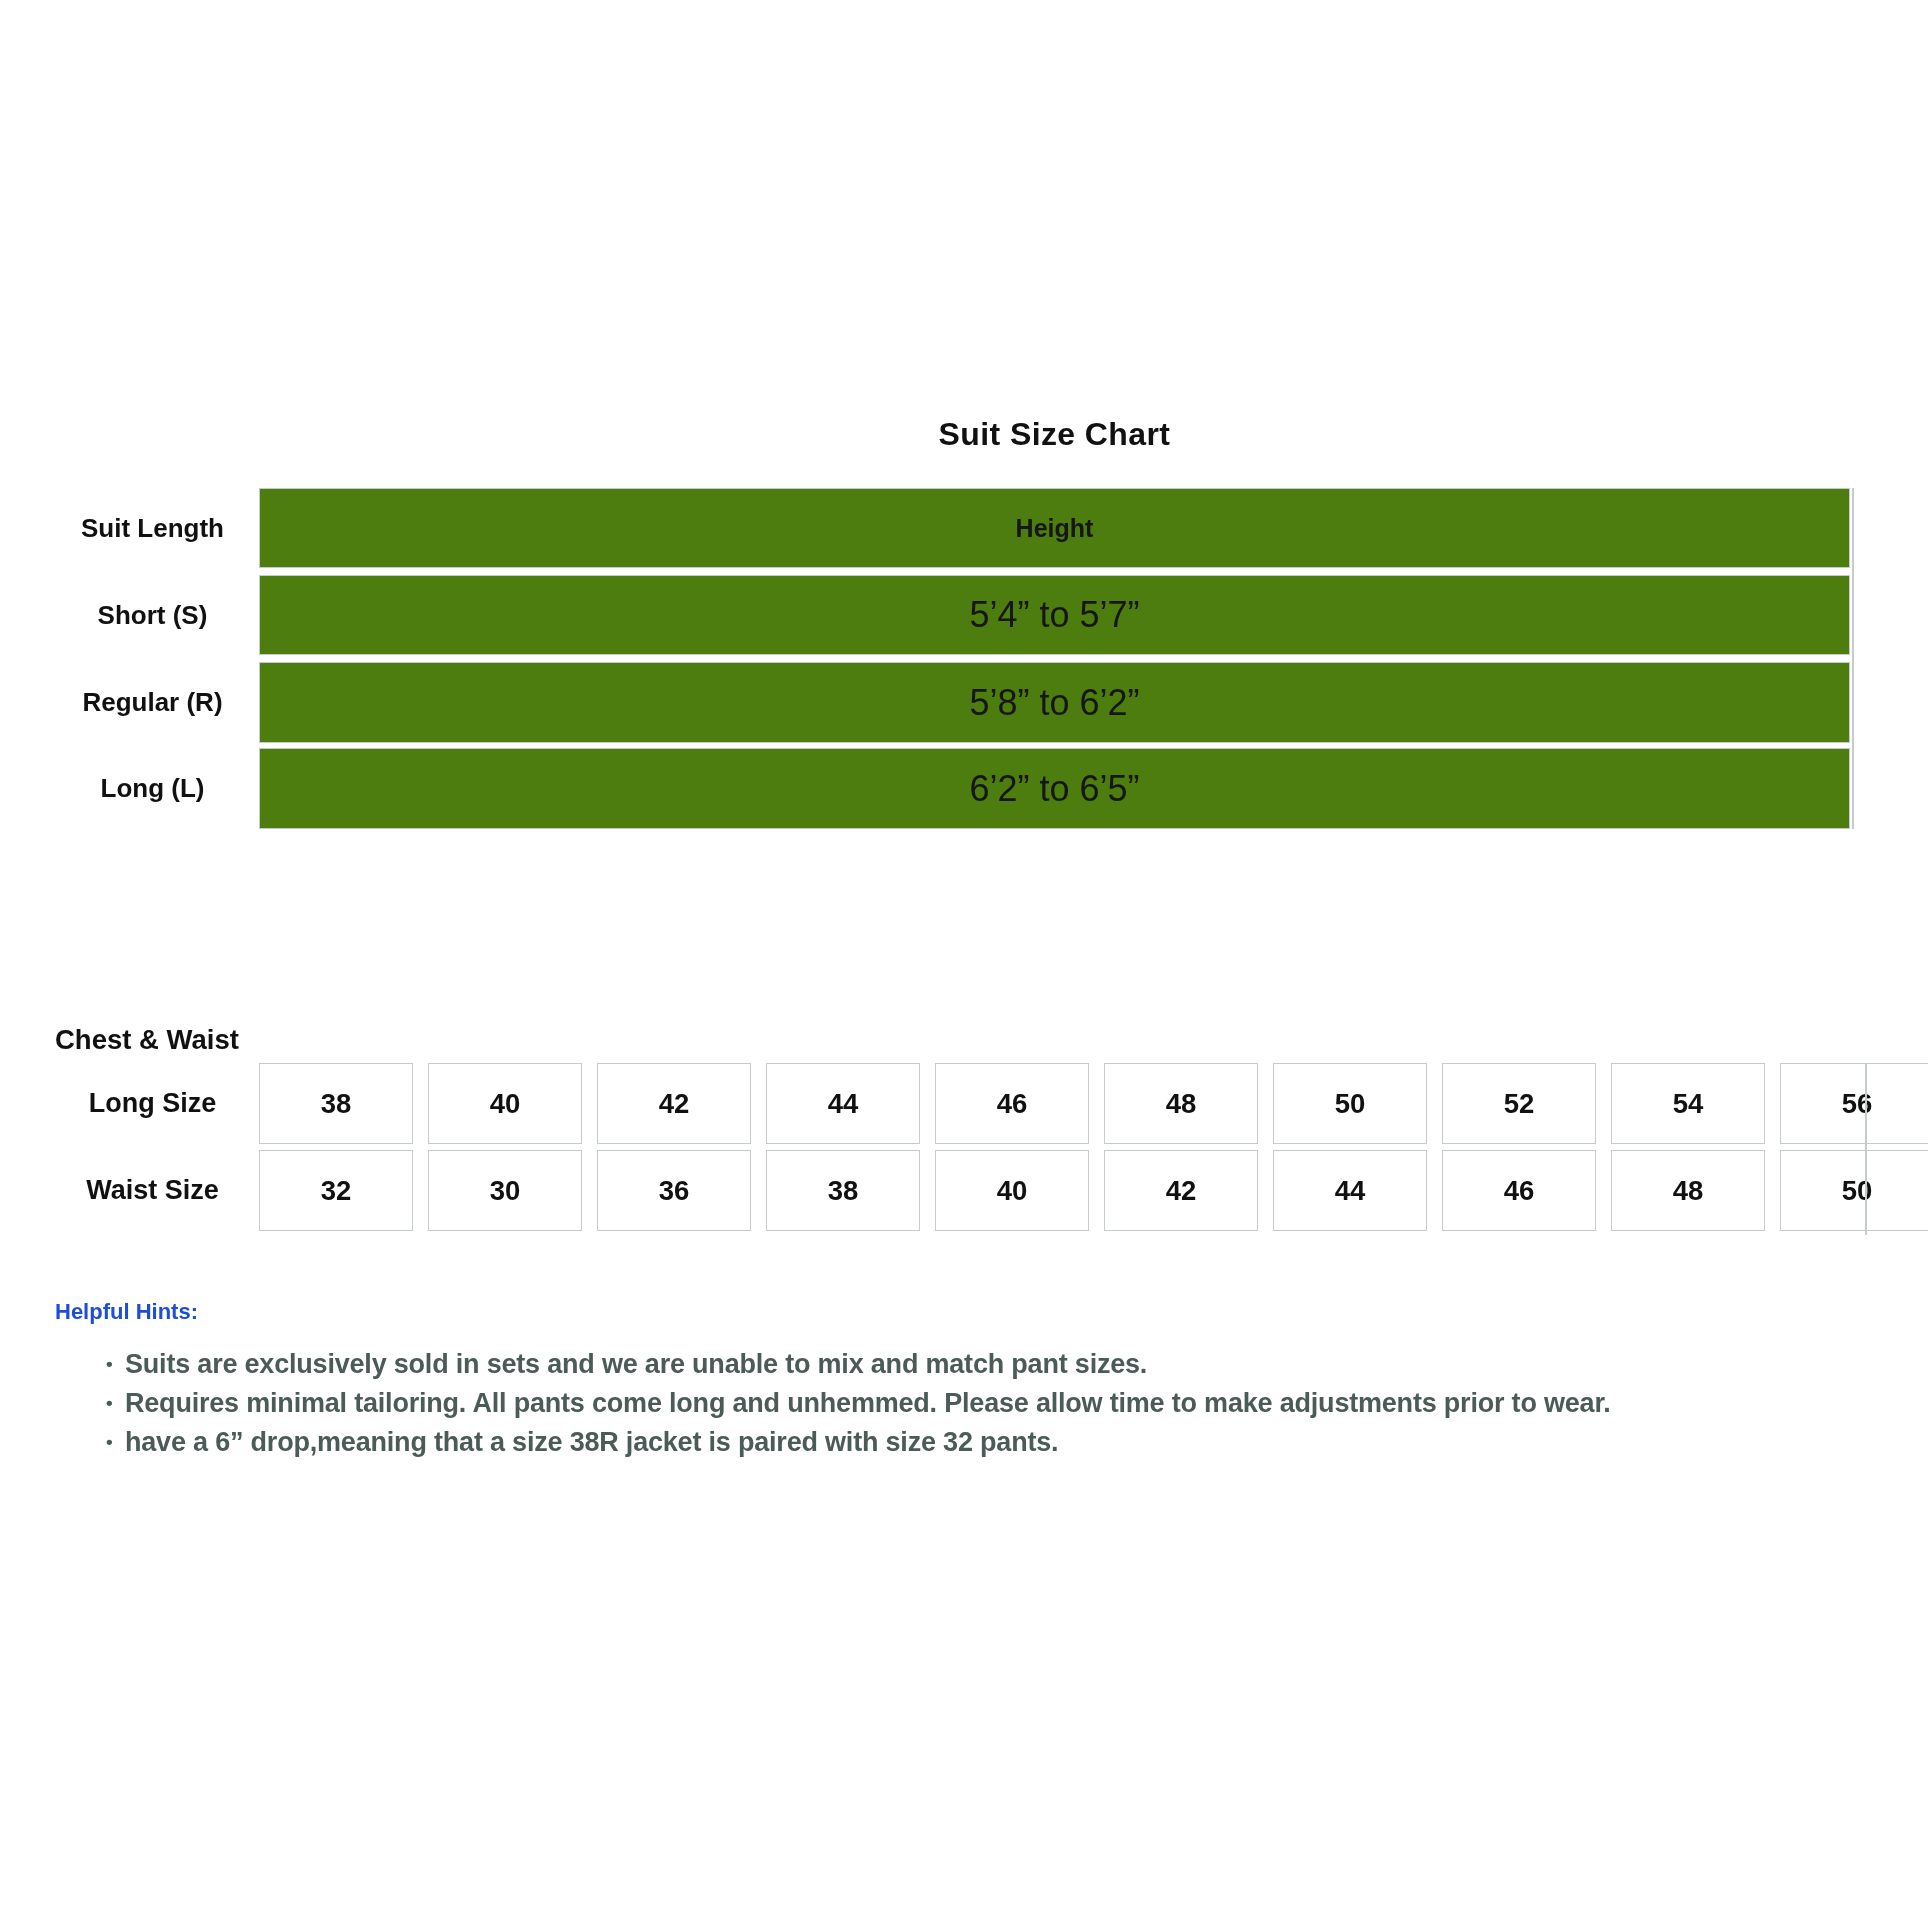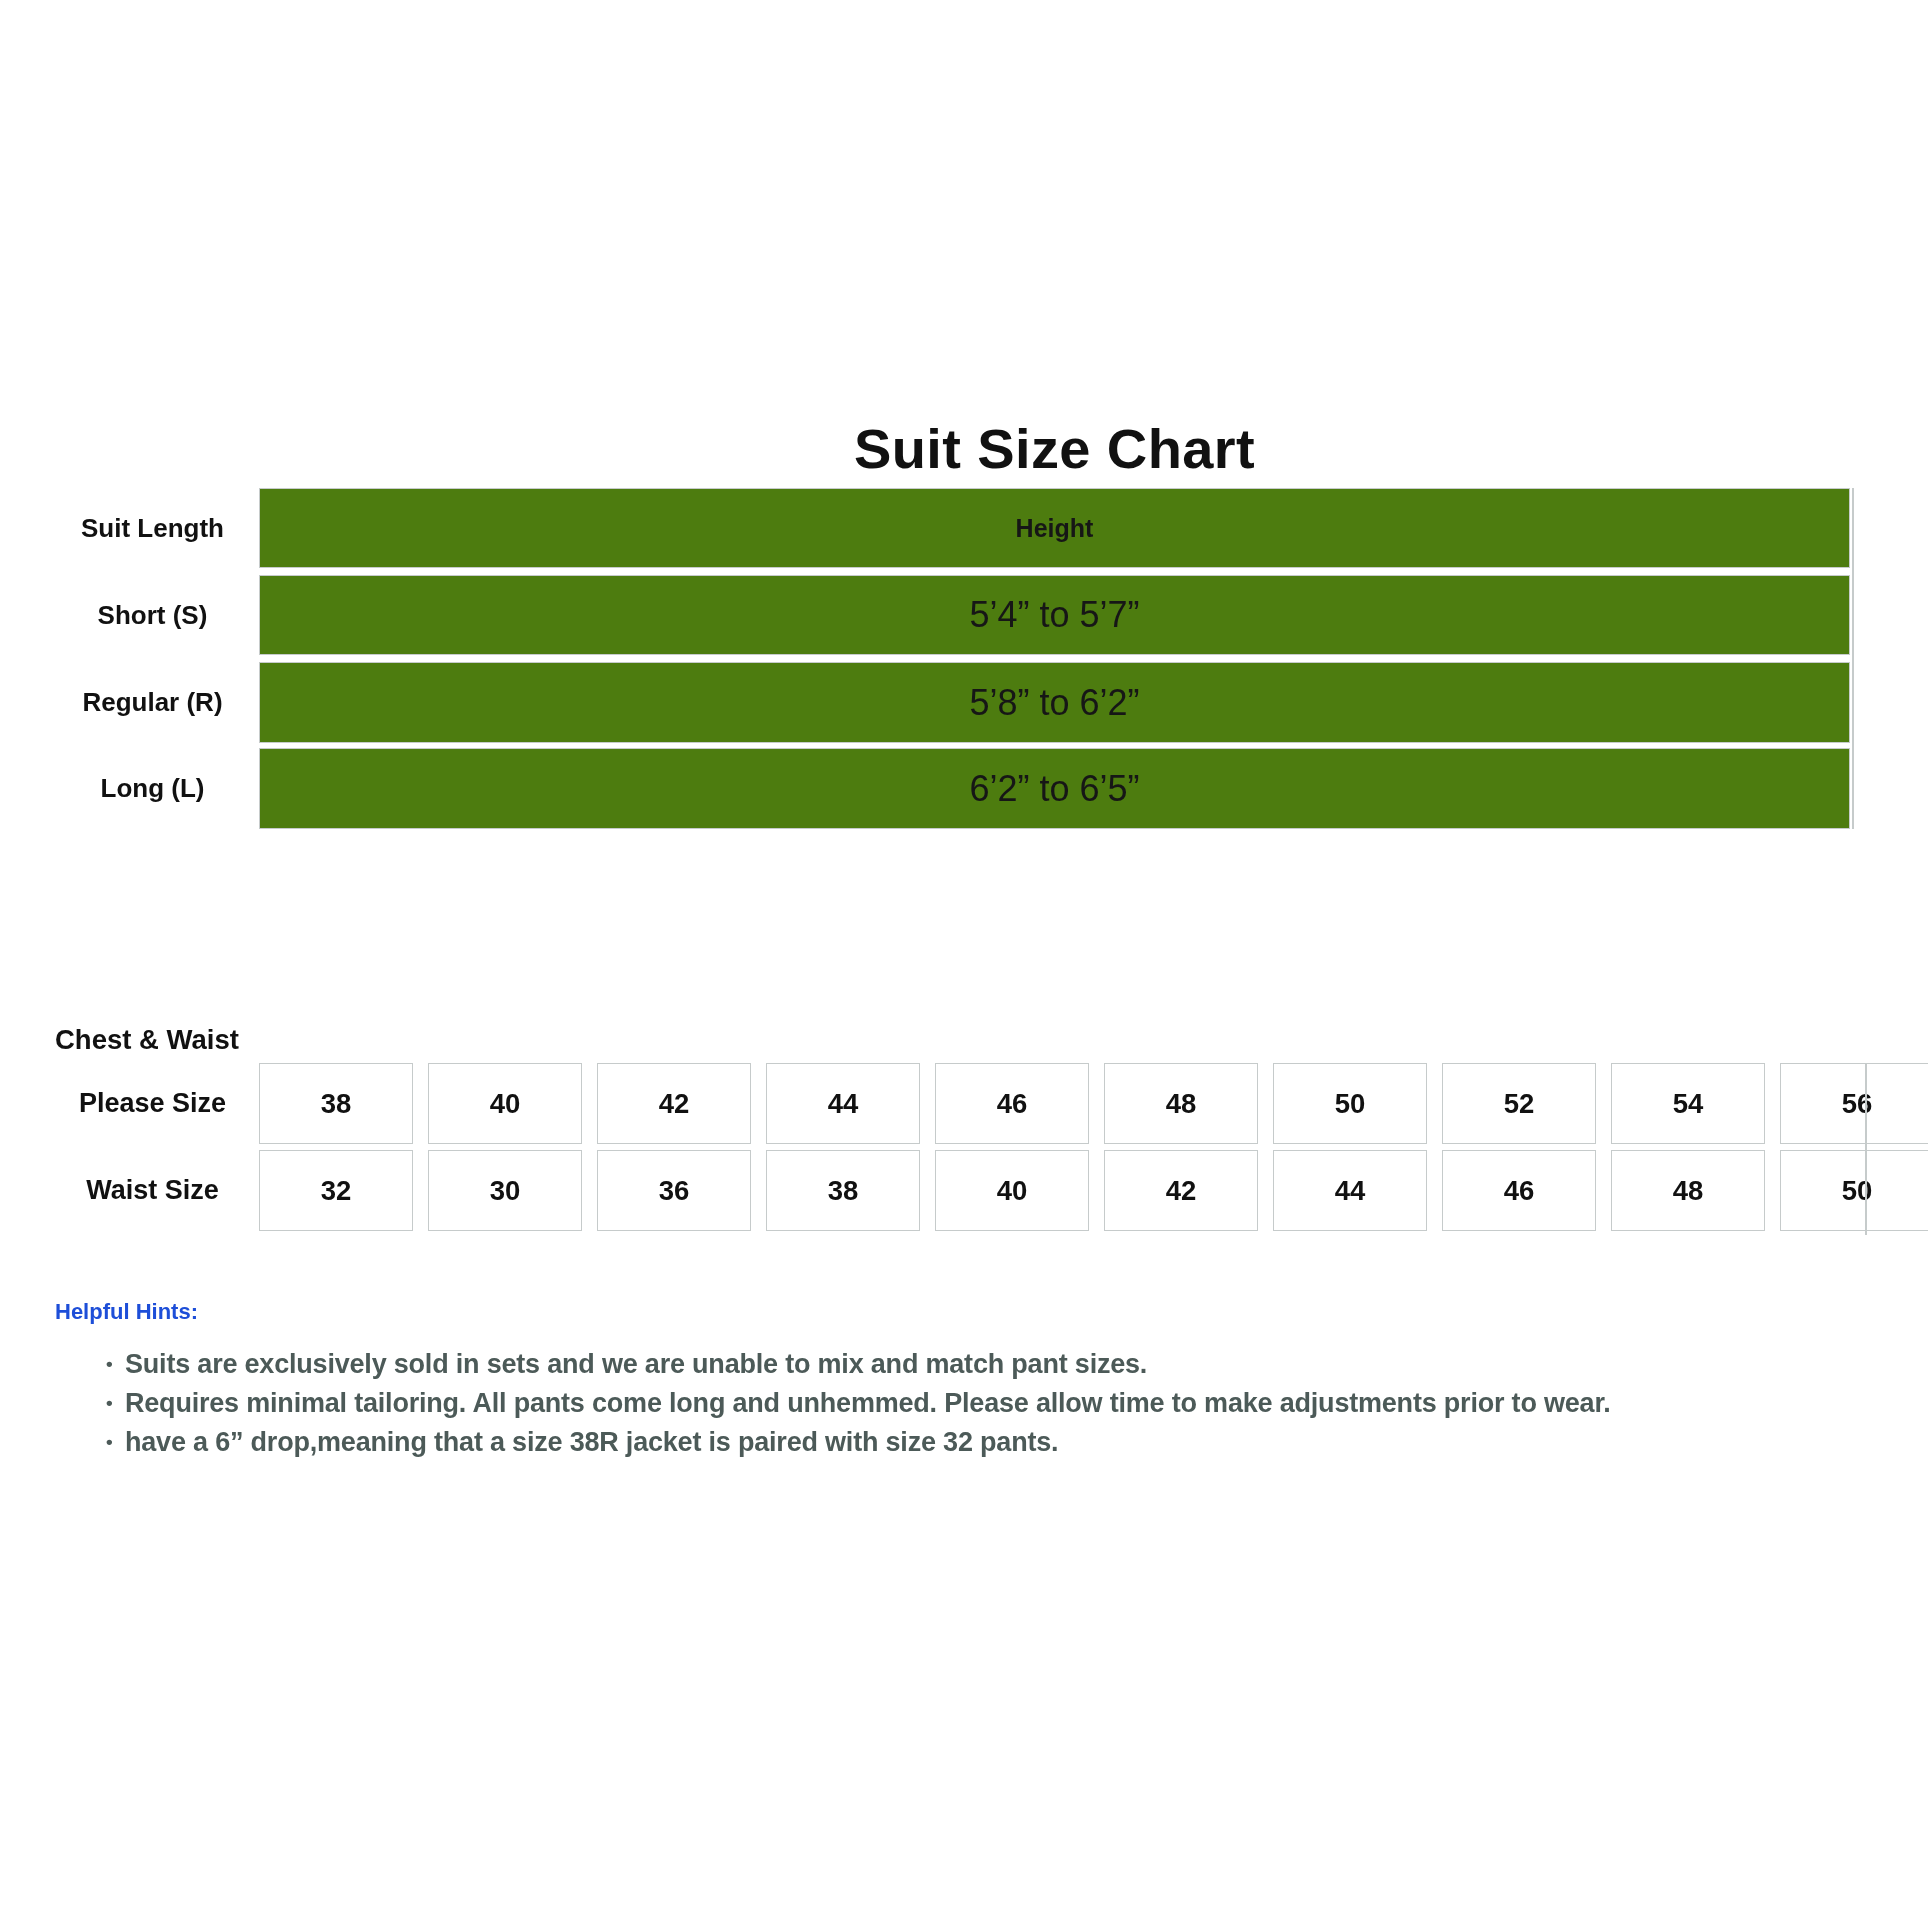--- a/index.html
+++ b/index.html
@@ -18,21 +18,21 @@
   }
 
   
   .title {
     position: absolute;
     left: 259px;
     top: 416px;
     width: 1591px;
     margin: 0;
     text-align: center;
-    font-size: 56px;
+    font-size: 32px;
     font-weight: 700;
     letter-spacing: 0.4px;
     color: #111111;
   }
 
   
   .t1-label {
     position: absolute;
     left: 34px;
     width: 237px;
@@ -173,21 +173,21 @@
   <div class="t1-label l2">Regular (R)</div>
   <div class="t1-label l3">Long (L)</div>
 
   <div class="t1-row r0">Height</div>
   <div class="t1-row r1">5’4” to 5’7”</div>
   <div class="t1-row r2">5’8” to 6’2”</div>
   <div class="t1-row r3">6’2” to 6’5”</div>
   <div class="t1-rightline"></div>
 
   <div class="cw-heading">Chest &amp; Waist</div>
-  <div class="cw-label chest">Please Size</div>
+  <div class="cw-label chest">Long Size</div>
   <div class="cw-label waist">Waist Size</div>
 
   <div class="cw-grid chest-row">
     <div class="cw-cell">38</div>
     <div class="cw-cell">40</div>
     <div class="cw-cell">42</div>
     <div class="cw-cell">44</div>
     <div class="cw-cell">46</div>
     <div class="cw-cell">48</div>
     <div class="cw-cell">50</div>

